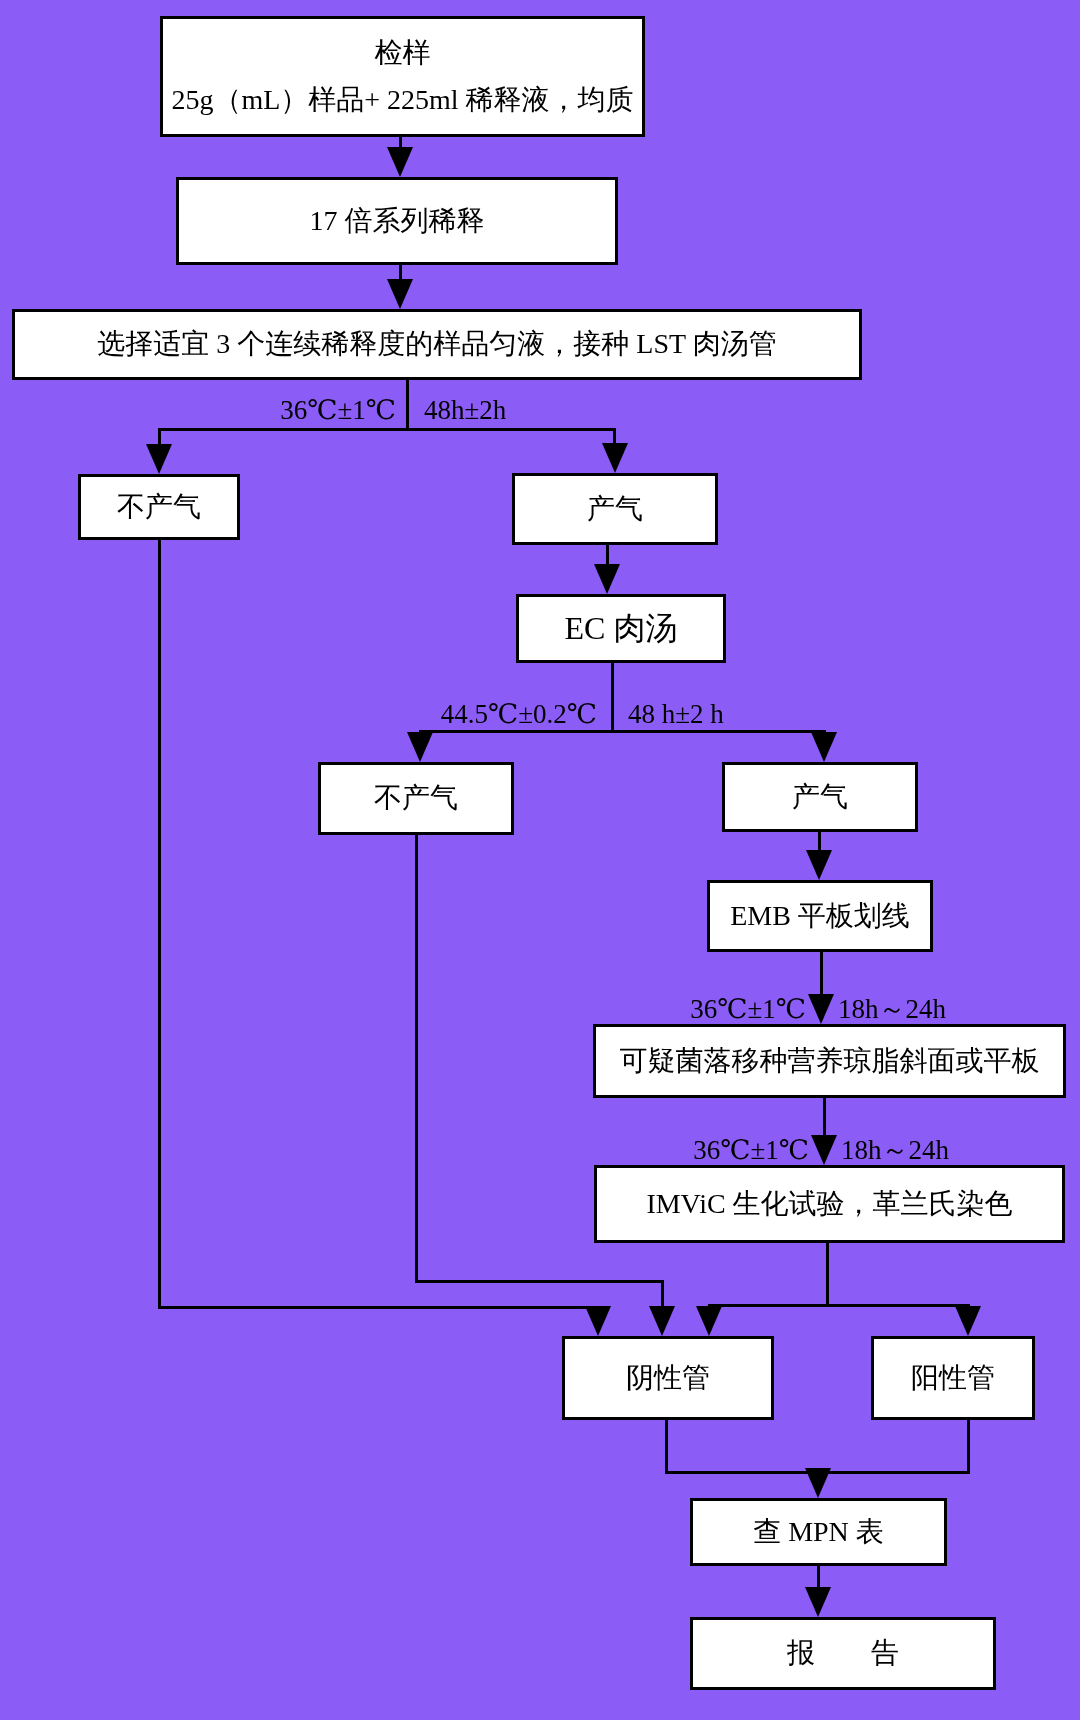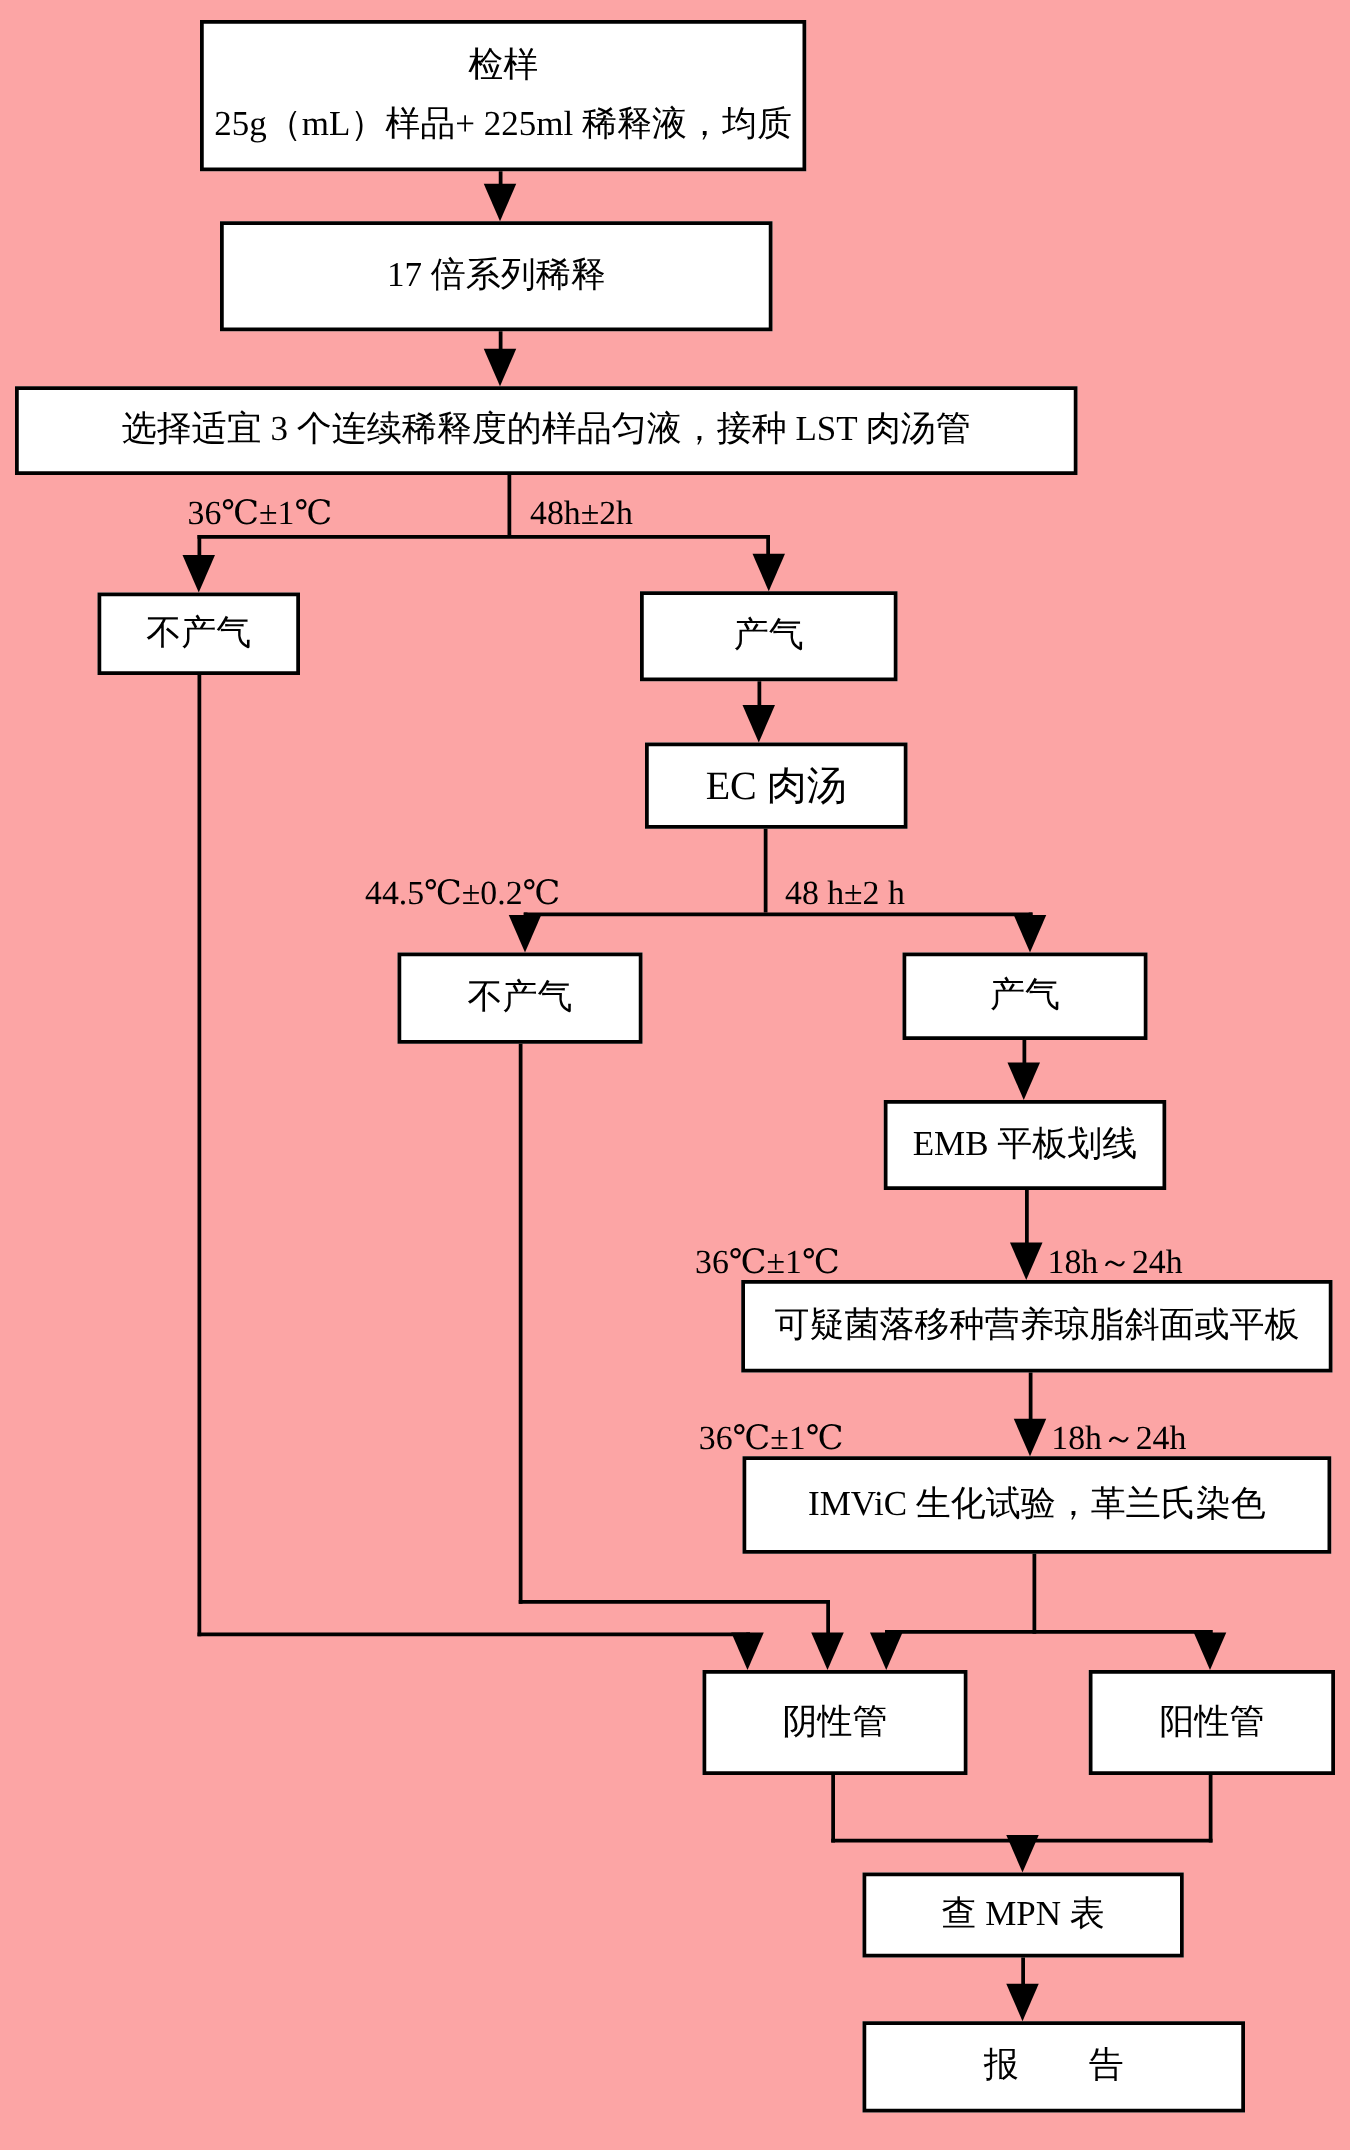--- a/index.html
+++ b/index.html
@@ -1,19 +1,19 @@
 <!DOCTYPE html>
 <html><head>
 <meta charset="utf-8">
 <style>
   html,body { margin:0; padding:0; background:#ffffff; }
   .canvas {
     position:relative;
     width:1080px; height:1720px;
-    background:#fca5a5;
+    background:#8b5cf6;
     color:#000;
     font-family:"Liberation Serif","DejaVu Serif",serif;
     overflow:hidden;
   }
   .node {
     position:absolute;
     border:3px solid #000;
     background:#fff;
     box-sizing:border-box;
     display:flex;
@@ -34,21 +34,21 @@
     border-right:13px solid transparent;
     border-top:30px solid #000;
   }
   .edge-label {
     position:absolute;
     font-size:27px;
     height:36px;
     line-height:36px;
     white-space:nowrap;
   }
-  .ta-r { }
+  .ta-r { text-align:right; }
 </style>
 </head>
 <body>
 
 <div class="canvas">
 
   <div class="node" style="left:160px; top:16px; width:485px; height:121px; gap:10px;">
     <span>检样</span>
     <span>25g（mL）样品+ 225ml 稀释液，均质</span>
   </div>
@@ -90,21 +90,21 @@
   </div>
 
   <div class="node" style="left:594px; top:1165px; width:471px; height:78px;text-align:right;">
     <span>IMViC 生化试验，革兰氏染色</span>
   </div>
 
   <div class="node" style="left:562px; top:1336px; width:212px; height:84px;">
     <span>阴性管</span>
   </div>
 
-  <div class="node" style="left:871px; top:1336px; width:197px; height:84px;">
+  <div class="node" style="left:871px; top:1336px; width:164px; height:84px;">
     <span>阳性管</span>
   </div>
 
   <div class="node" style="left:690px; top:1498px; width:257px; height:68px;">
     <span>查 MPN 表</span>
   </div>
 
   <div class="node" style="left:690px; top:1617px; width:306px; height:73px;">
     <span>报　　告</span>
   </div>

